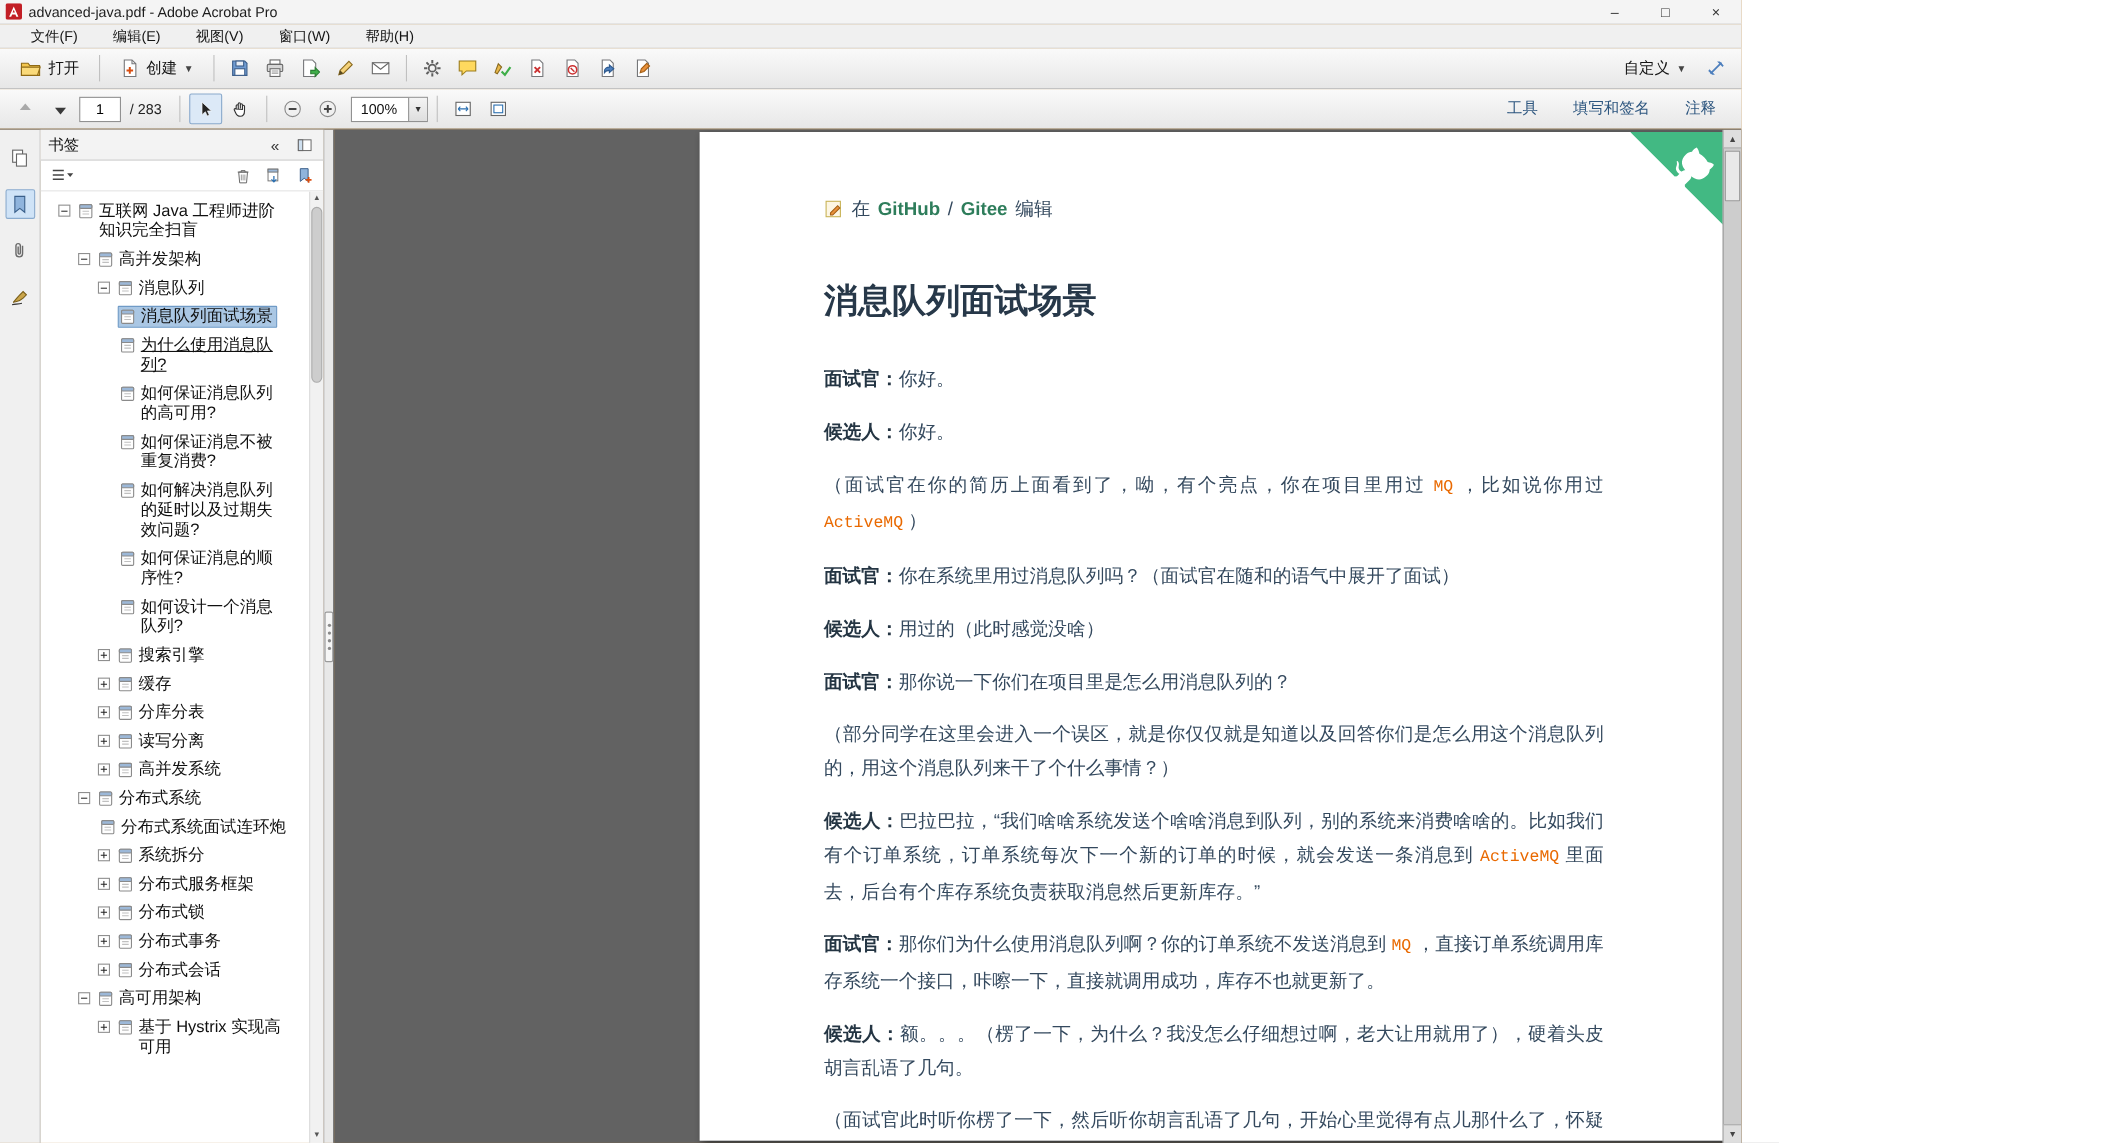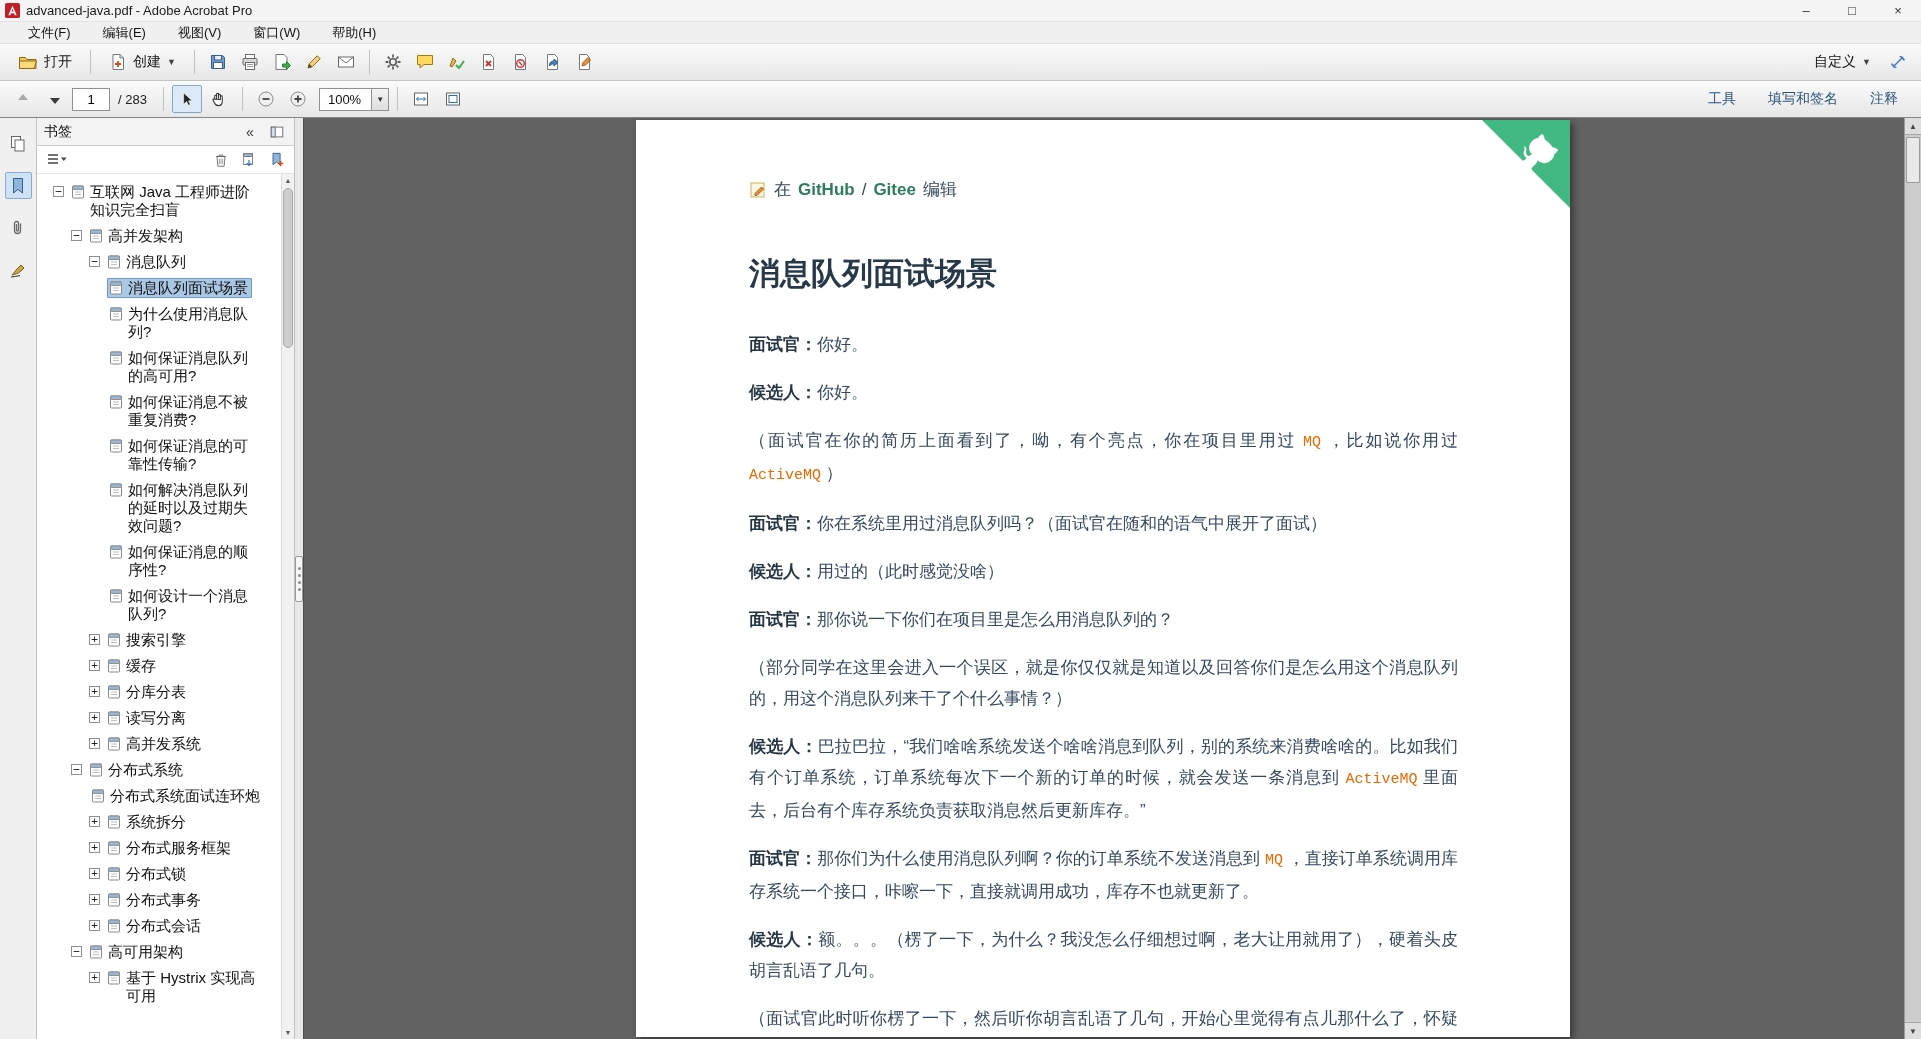--- a/index.html
+++ b/index.html
@@ -1,18 +1,18 @@
 <!DOCTYPE html>
 <html style="--accent_green: #42b983; --code_orange: #e96900; --link_green: #2e7d5b; --selection_blue: #aac7e4; --doc_background: #626262; --task_label_blue: #2d567f;"><head>
 <meta charset="utf-8">
 <style>
   html,body{margin:0;padding:0;}
   body{width:1921px;height:1039px;overflow:hidden;font-family:"Liberation Sans","DejaVu Sans",sans-serif;}
   *{box-sizing:border-box;}
-  #app{width:1921px;height:1039px;display:flex;flex-direction:column;background:#a16207;}
+  #app{width:1583px;height:1039px;display:flex;flex-direction:column;background:#a16207;}
 
   
   .titlebar{height:22px;background:#f4f4f4;display:flex;align-items:center;padding-left:5px;gap:6px;flex:none;border-bottom:1px solid #e3e3e3;}
   .title-text{font-size:13px;color:#1c1c1c;}
   .win-btns{margin-left:auto;display:flex;height:100%;}
   .win-btn{width:46px;display:flex;align-items:center;justify-content:center;font-size:13px;color:#333;}
 
   
   .menubar{height:22px;background:#f0f0f0;display:flex;align-items:center;padding-left:4px;flex:none;border-bottom:1px solid #e0e0e0;}
   .menu-item{font-size:13px;padding:2px 8px;color:#141414;margin-left:16px;}
@@ -390,58 +390,48 @@
             <div class="bm-row selected" style="padding-left: 70px;">
               <span class="bm-inner">
                 <svg class="bm-ic" width="14" height="14" viewBox="0 0 14 14">
                   <rect x="1.5" y="1" width="11" height="12" rx="1" fill="#fefefe" stroke="#8a8a8a"></rect>
                   <rect x="1.5" y="1" width="11" height="3.4" rx="1" fill="#9cb8d8" stroke="#8a8a8a"></rect>
                   <path d="M4 7h6M4 9.5h6" stroke="#c0c0c0"></path>
                 </svg>
                 <span class="bm-label">消息队列面试场景</span>
               </span>
             </div>
+            <div class="bm-row" style="padding-left: 70px; text-decoration: underline;">
+              <span class="bm-inner">
+                <svg class="bm-ic" width="14" height="14" viewBox="0 0 14 14">
+                  <rect x="1.5" y="1" width="11" height="12" rx="1" fill="#fefefe" stroke="#8a8a8a"></rect>
+                  <rect x="1.5" y="1" width="11" height="3.4" rx="1" fill="#9cb8d8" stroke="#8a8a8a"></rect>
+                  <path d="M4 7h6M4 9.5h6" stroke="#c0c0c0"></path>
+                </svg>
+                <span class="bm-label">为什么使用消息队列?</span>
+              </span>
+            </div>
             <div class="bm-row" style="padding-left: 70px;">
               <span class="bm-inner">
                 <svg class="bm-ic" width="14" height="14" viewBox="0 0 14 14">
                   <rect x="1.5" y="1" width="11" height="12" rx="1" fill="#fefefe" stroke="#8a8a8a"></rect>
                   <rect x="1.5" y="1" width="11" height="3.4" rx="1" fill="#9cb8d8" stroke="#8a8a8a"></rect>
                   <path d="M4 7h6M4 9.5h6" stroke="#c0c0c0"></path>
                 </svg>
-                <span class="bm-label">为什么使用消息队列?</span>
+                <span class="bm-label">如何保证消息队列的高可用?</span>
               </span>
             </div>
             <div class="bm-row" style="padding-left: 70px;">
               <span class="bm-inner">
                 <svg class="bm-ic" width="14" height="14" viewBox="0 0 14 14">
                   <rect x="1.5" y="1" width="11" height="12" rx="1" fill="#fefefe" stroke="#8a8a8a"></rect>
                   <rect x="1.5" y="1" width="11" height="3.4" rx="1" fill="#9cb8d8" stroke="#8a8a8a"></rect>
                   <path d="M4 7h6M4 9.5h6" stroke="#c0c0c0"></path>
                 </svg>
-                <span class="bm-label">如何保证消息队列的高可用?</span>
-              </span>
-            </div>
-            <div class="bm-row" style="padding-left: 70px;">
-              <span class="bm-inner">
-                <svg class="bm-ic" width="14" height="14" viewBox="0 0 14 14">
-                  <rect x="1.5" y="1" width="11" height="12" rx="1" fill="#fefefe" stroke="#8a8a8a"></rect>
-                  <rect x="1.5" y="1" width="11" height="3.4" rx="1" fill="#9cb8d8" stroke="#8a8a8a"></rect>
-                  <path d="M4 7h6M4 9.5h6" stroke="#c0c0c0"></path>
-                </svg>
                 <span class="bm-label">如何保证消息不被重复消费?</span>
-              </span>
-            </div>
-            <div class="bm-row" style="padding-left: 70px;">
-              <span class="bm-inner">
-                <svg class="bm-ic" width="14" height="14" viewBox="0 0 14 14">
-                  <rect x="1.5" y="1" width="11" height="12" rx="1" fill="#fefefe" stroke="#8a8a8a"></rect>
-                  <rect x="1.5" y="1" width="11" height="3.4" rx="1" fill="#9cb8d8" stroke="#8a8a8a"></rect>
-                  <path d="M4 7h6M4 9.5h6" stroke="#c0c0c0"></path>
-                </svg>
-                <span class="bm-label">如何保证消息的可靠性传输?</span>
               </span>
             </div>
             <div class="bm-row" style="padding-left: 70px;">
               <span class="bm-inner">
                 <svg class="bm-ic" width="14" height="14" viewBox="0 0 14 14">
                   <rect x="1.5" y="1" width="11" height="12" rx="1" fill="#fefefe" stroke="#8a8a8a"></rect>
                   <rect x="1.5" y="1" width="11" height="3.4" rx="1" fill="#9cb8d8" stroke="#8a8a8a"></rect>
                   <path d="M4 7h6M4 9.5h6" stroke="#c0c0c0"></path>
                 </svg>
                 <span class="bm-label">如何解决消息队列的延时以及过期失效问题?</span>

